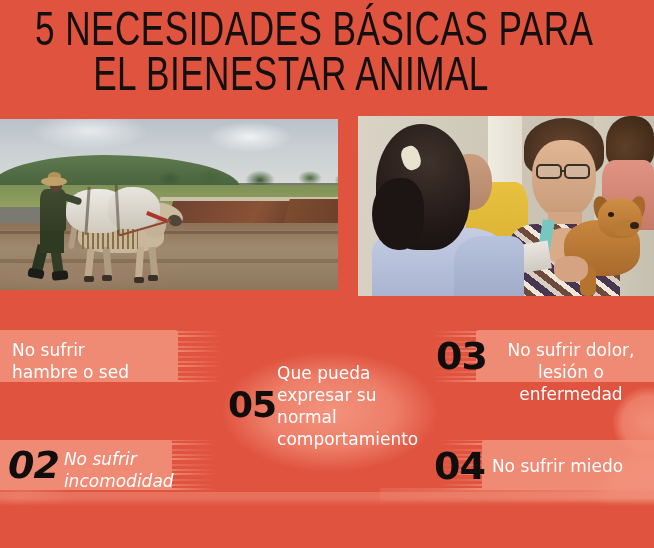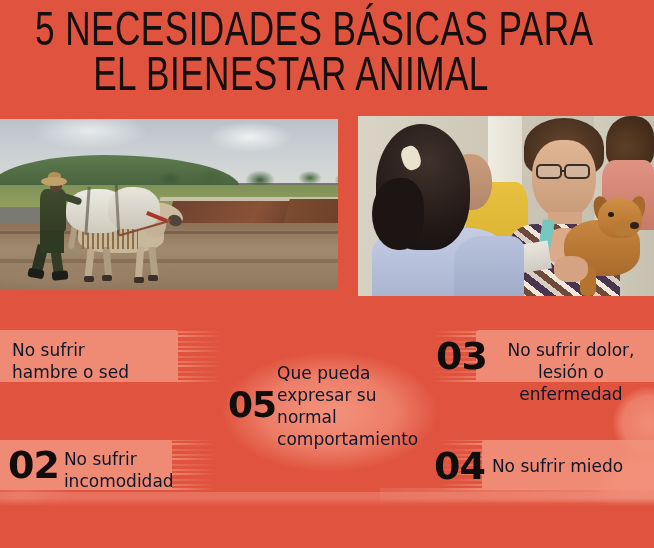--- a/index.html
+++ b/index.html
@@ -361,28 +361,28 @@
     font-size:38px;
     line-height:40px;
     color:#100d0c;
     letter-spacing:-1px;
     flex:0 0 auto;
   }
   .item-text {
     font-family:"DejaVu Sans", sans-serif;
     font-size:17px;
     line-height:22px;
-    color:#0f172a;
+    color:#ffffff;
     padding-top:3px;
     white-space:pre-line;
   }
 
   #item01 { left:10px;  top:336px; }
   #item01 .item-text { margin-left:2px; }
-  #item02 { left:8px;   top:445px; }
+  #item02 { left:8px;   top:445px;font-style:italic; }
   #item02 .item-text { margin-left:5px; }
   #item03 { left:436px; top:336px;text-align:center; }
   #item03 .item-text { margin-left:1px; }
   #item04 { left:434px; top:446px; align-items:center; }
   #item04 .item-text { margin-left:7px; padding-top:0; }
 
   #item05 { left:228px; top:386px; align-items:flex-start; }
   #item05 .item-num { font-size:36px; line-height:38px; }
   #item05 .item-text { margin-left:1px; padding-top:0; position:relative; top:-24px; }
 

